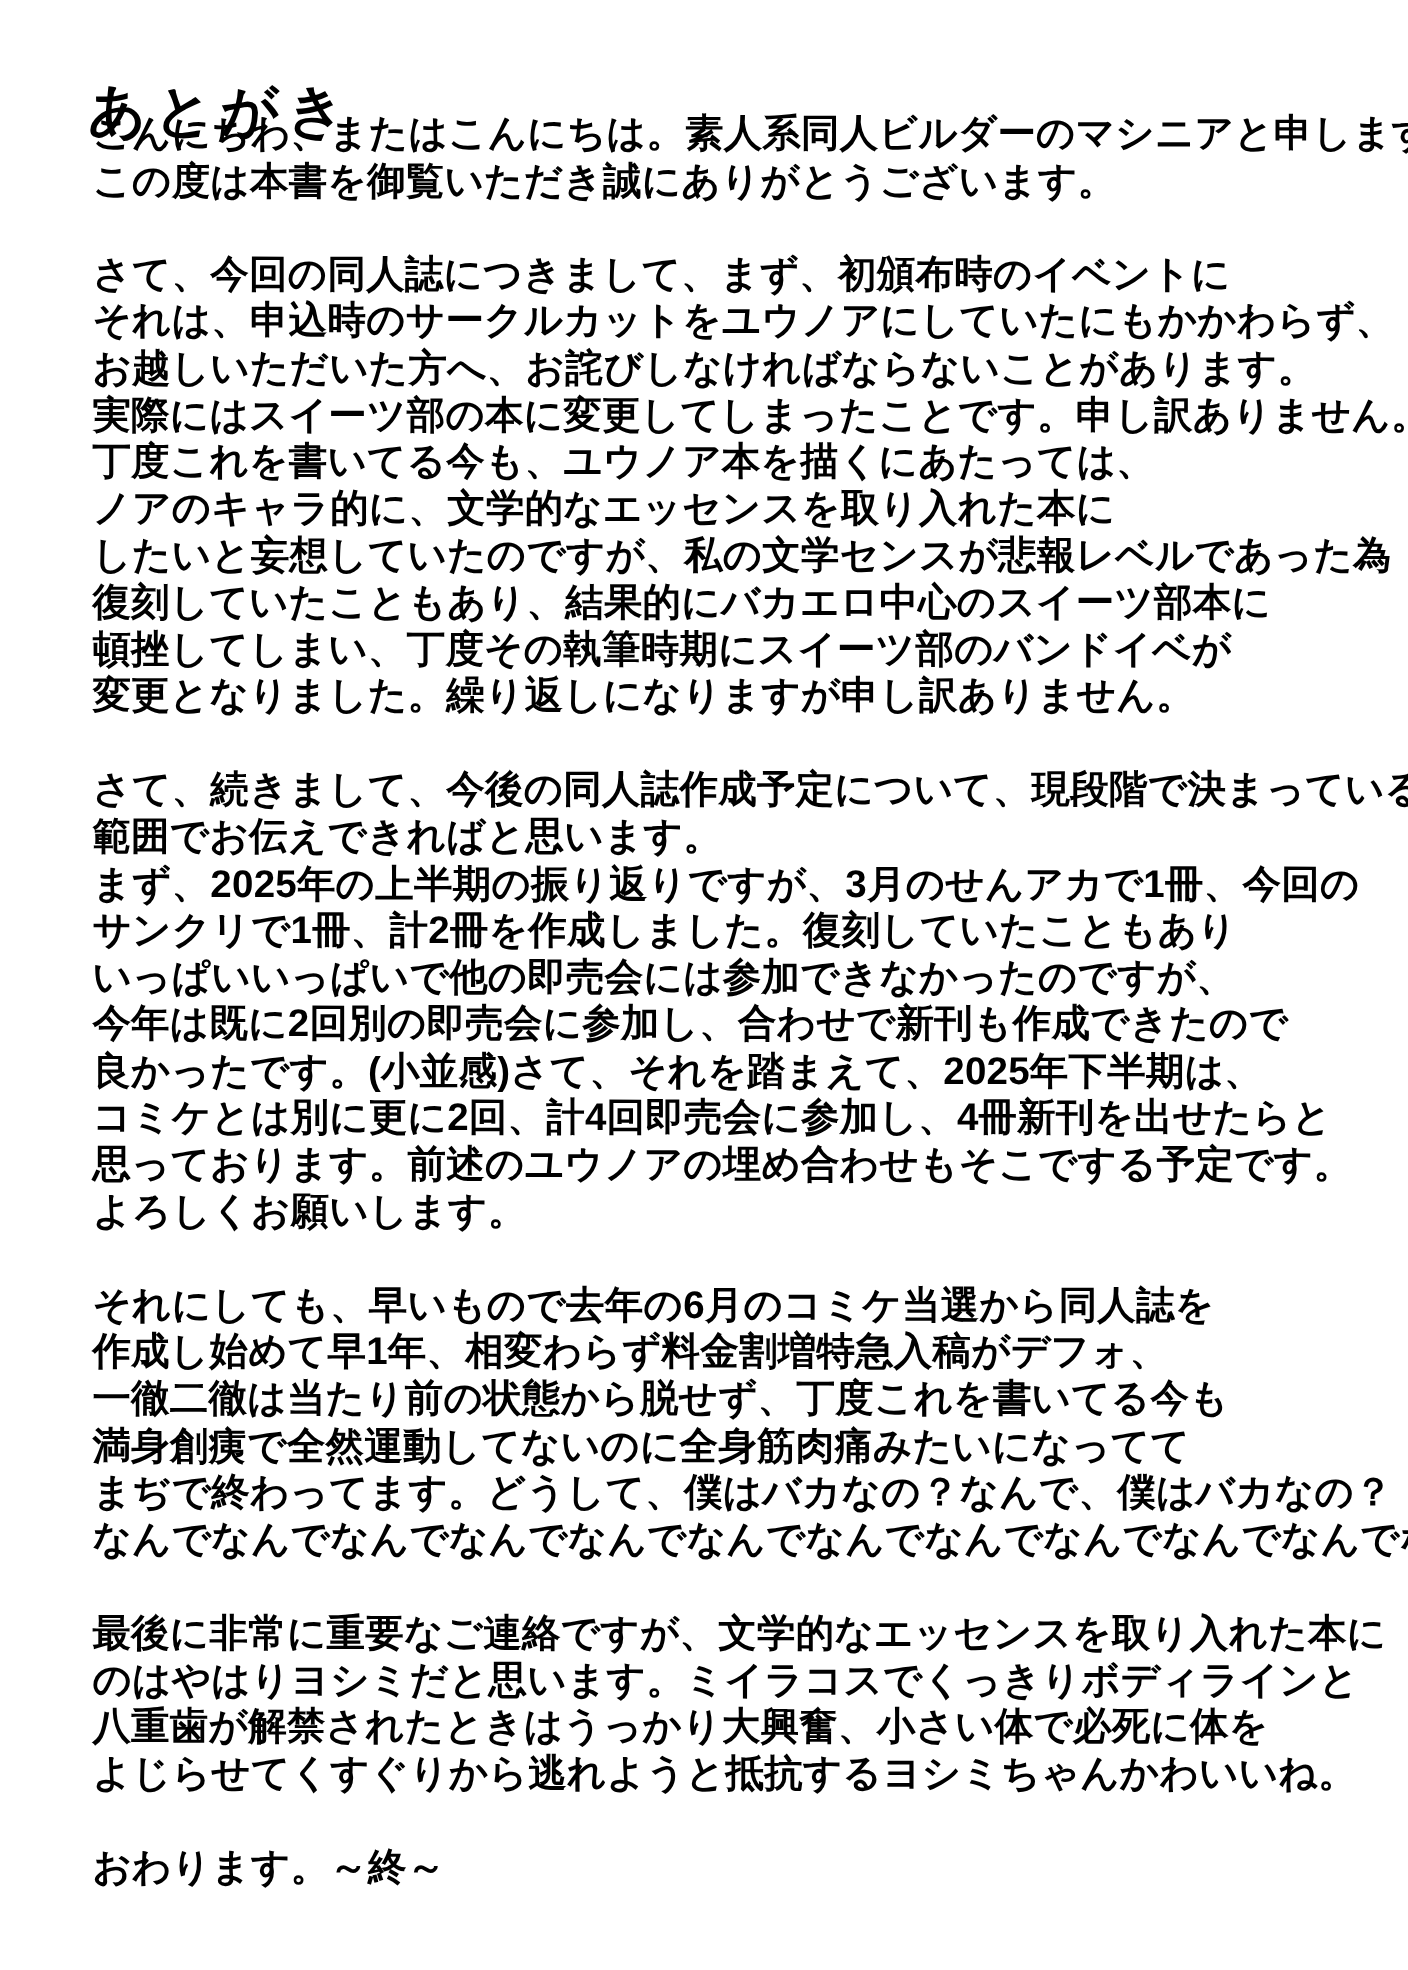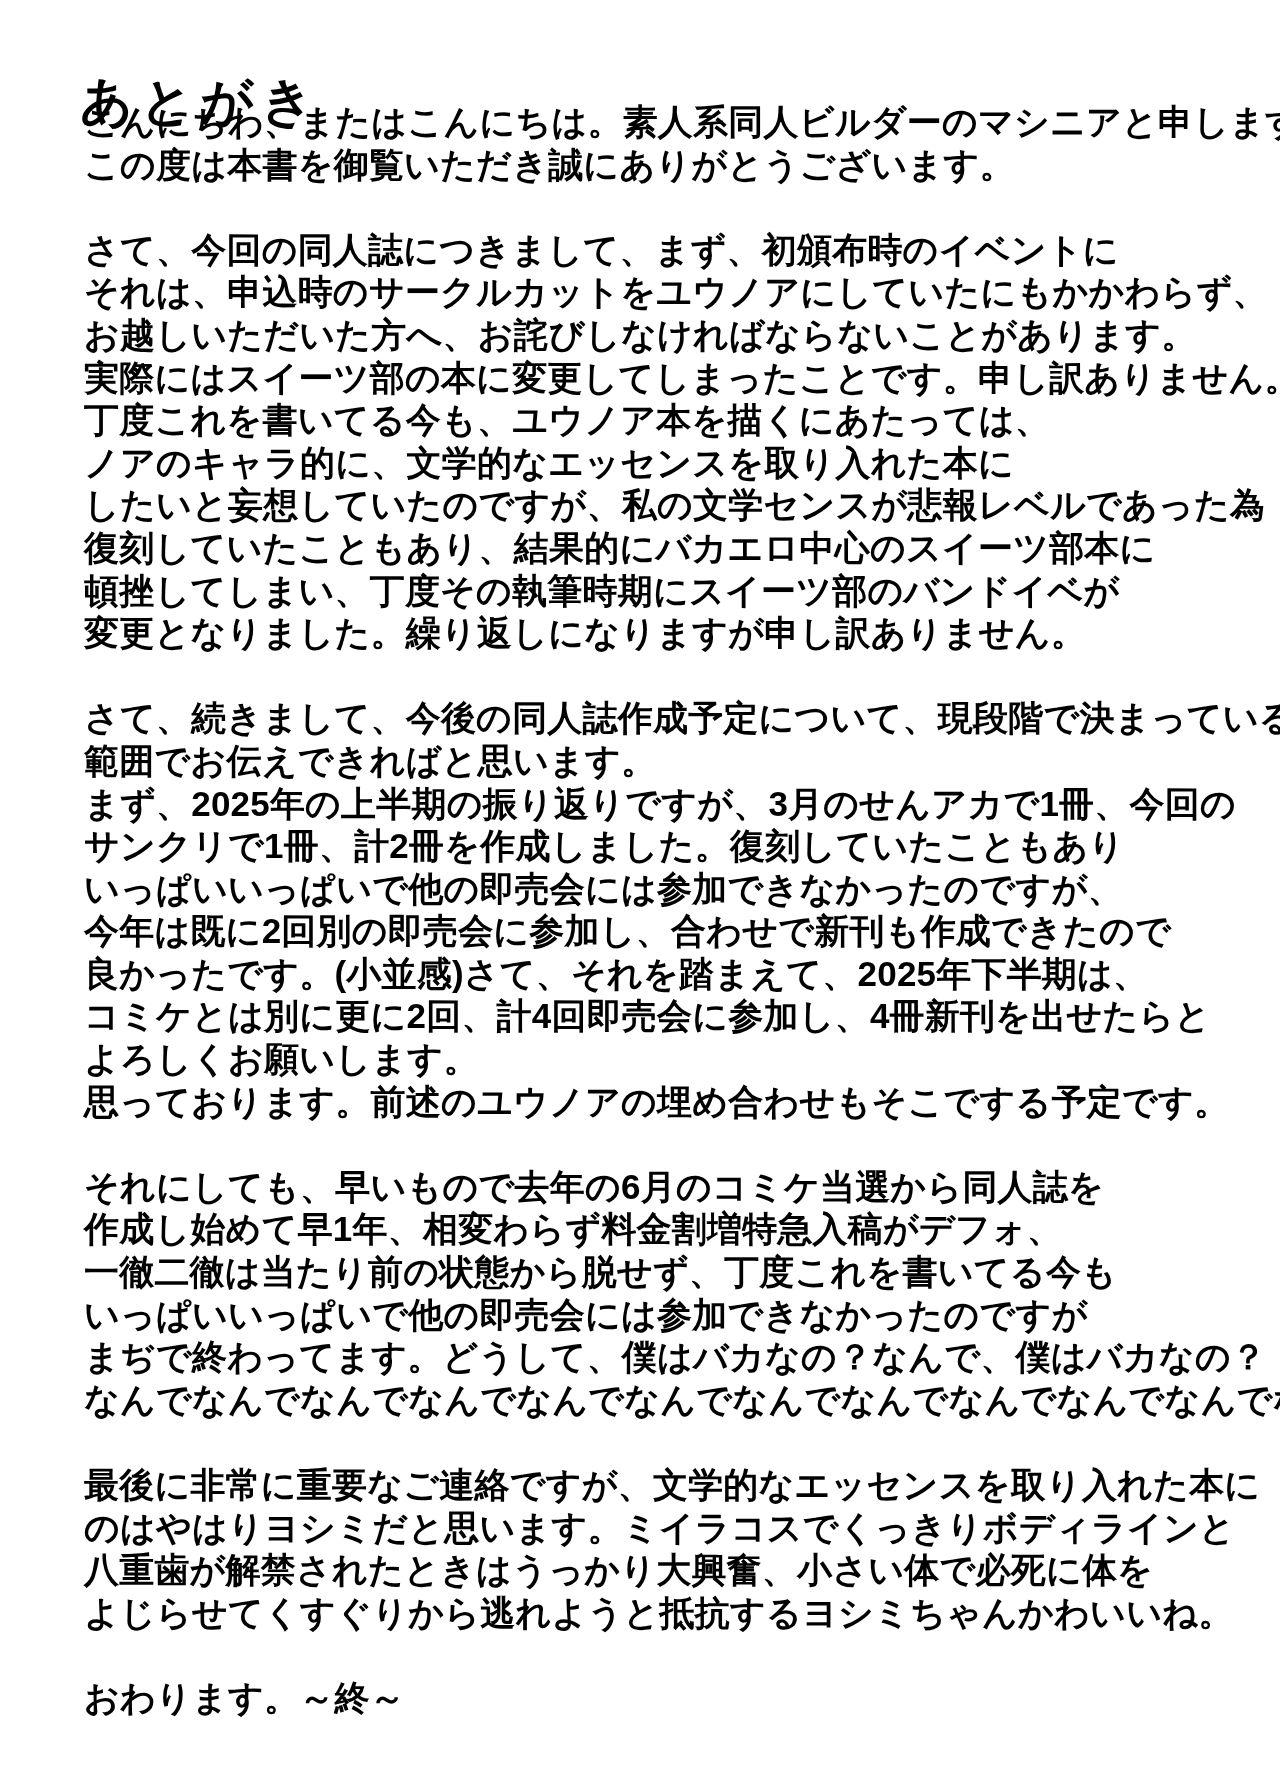--- a/index.html
+++ b/index.html
@@ -67,27 +67,27 @@
       <div class="line">変更となりました。繰り返しになりますが申し訳ありません。</div>
       <div class="line">&nbsp;</div>
       <div class="line">さて、続きまして、今後の同人誌作成予定について、現段階で決まっている</div>
       <div class="line">範囲でお伝えできればと思います。</div>
       <div class="line">まず、2025年の上半期の振り返りですが、3月のせんアカで1冊、今回の</div>
       <div class="line">サンクリで1冊、計2冊を作成しました。復刻していたこともあり</div>
       <div class="line">いっぱいいっぱいで他の即売会には参加できなかったのですが、</div>
       <div class="line">今年は既に2回別の即売会に参加し、合わせで新刊も作成できたので</div>
       <div class="line">良かったです。(小並感)さて、それを踏まえて、2025年下半期は、</div>
       <div class="line">コミケとは別に更に2回、計4回即売会に参加し、4冊新刊を出せたらと</div>
+      <div class="line">思っております。前述のユウノアの埋め合わせもそこでする予定です。</div>
       <div class="line">よろしくお願いします。</div>
-      <div class="line">思っております。前述のユウノアの埋め合わせもそこでする予定です。</div>
       <div class="line">&nbsp;</div>
       <div class="line">それにしても、早いもので去年の6月のコミケ当選から同人誌を</div>
       <div class="line">作成し始めて早1年、相変わらず料金割増特急入稿がデフォ、</div>
       <div class="line">一徹二徹は当たり前の状態から脱せず、丁度これを書いてる今も</div>
-      <div class="line">いっぱいいっぱいで他の即売会には参加できなかったのですが</div>
+      <div class="line">満身創痍で全然運動してないのに全身筋肉痛みたいになってて</div>
       <div class="line">まぢで終わってます。どうして、僕はバカなの？なんで、僕はバカなの？</div>
       <div class="line">なんでなんでなんでなんでなんでなんでなんでなんでなんでなんでなんでな</div>
       <div class="line">&nbsp;</div>
       <div class="line">最後に非常に重要なご連絡ですが、文学的なエッセンスを取り入れた本に</div>
       <div class="line">のはやはりヨシミだと思います。ミイラコスでくっきりボディラインと</div>
       <div class="line">八重歯が解禁されたときはうっかり大興奮、小さい体で必死に体を</div>
       <div class="line">よじらせてくすぐりから逃れようと抵抗するヨシミちゃんかわいいね。</div>
       <div class="line">&nbsp;</div>
       <div class="line">おわります。～終～</div>
     </div>

